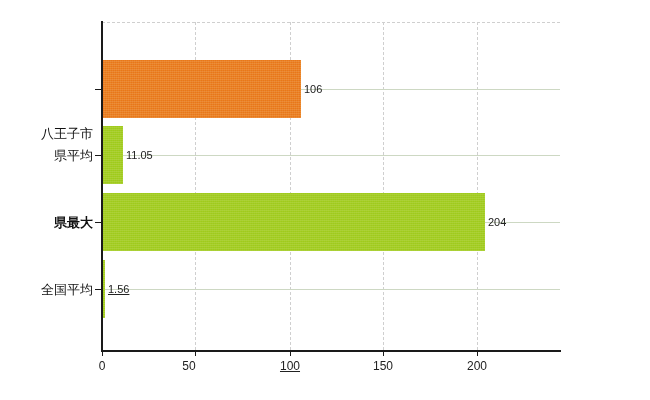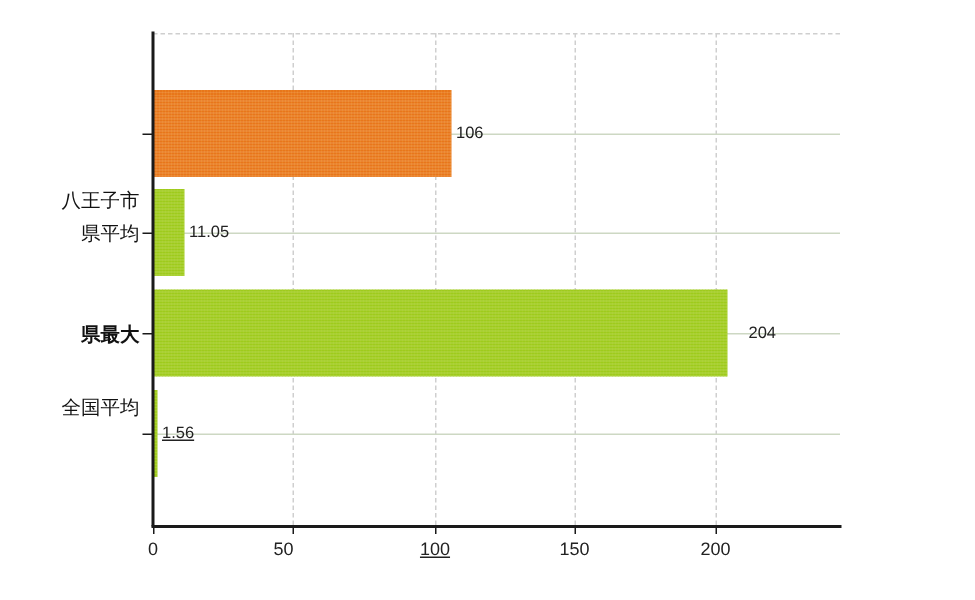--- a/index.html
+++ b/index.html
@@ -173,26 +173,26 @@
 
   <div class="tick-y" style="top:89px;"></div>
   <div class="tick-y" style="top:155px;"></div>
   <div class="tick-y" style="top:222px;"></div>
   <div class="tick-y" style="top:289px;"></div>
 
   <div id="cat-label-wrap">
     <div class="cat-label" style="top:83px;margin-top:44px;">八王子市</div>
     <div class="cat-label" style="top:149px;">県平均</div>
     <div class="cat-label" style="top:216px;font-weight:bold;">県最大</div>
-    <div class="cat-label" style="top:266px;font-family:Liberation Mono, monospace;">全国平均</div>
+    <div class="cat-label" style="top:283px;">全国平均</div>
   </div>
 
   <div class="value-label" style="left:304px; top:84px;">106</div>
   <div class="value-label" style="left:126px; top:150px;text-align:center;">11.05</div>
-  <div class="value-label" style="left:488px; top:217px;margin-left:11px;">204</div>
+  <div class="value-label" style="left:488px; top:217px;">204</div>
   <div class="value-label" style="left:108px; top:284px;text-decoration:underline;">1.56</div>
 
   <div class="xtick-label" style="left:102px;">0</div>
   <div class="xtick-label" style="left:189px;">50</div>
   <div class="xtick-label" style="left:290px;text-decoration:underline;">100</div>
   <div class="xtick-label" style="left:383px;">150</div>
   <div class="xtick-label" style="left:477px;">200</div>
 
 </div>
 

